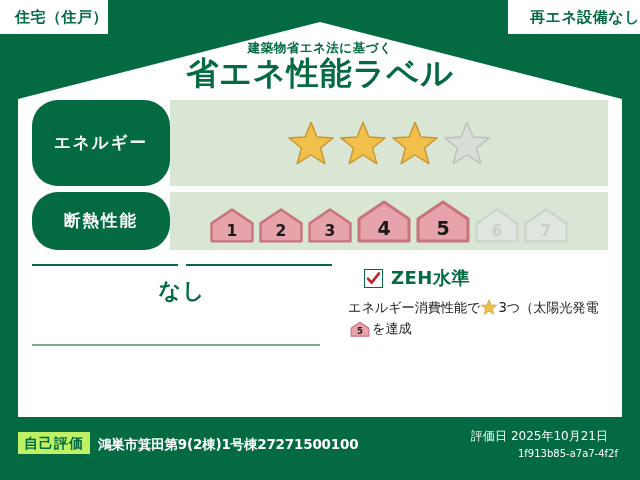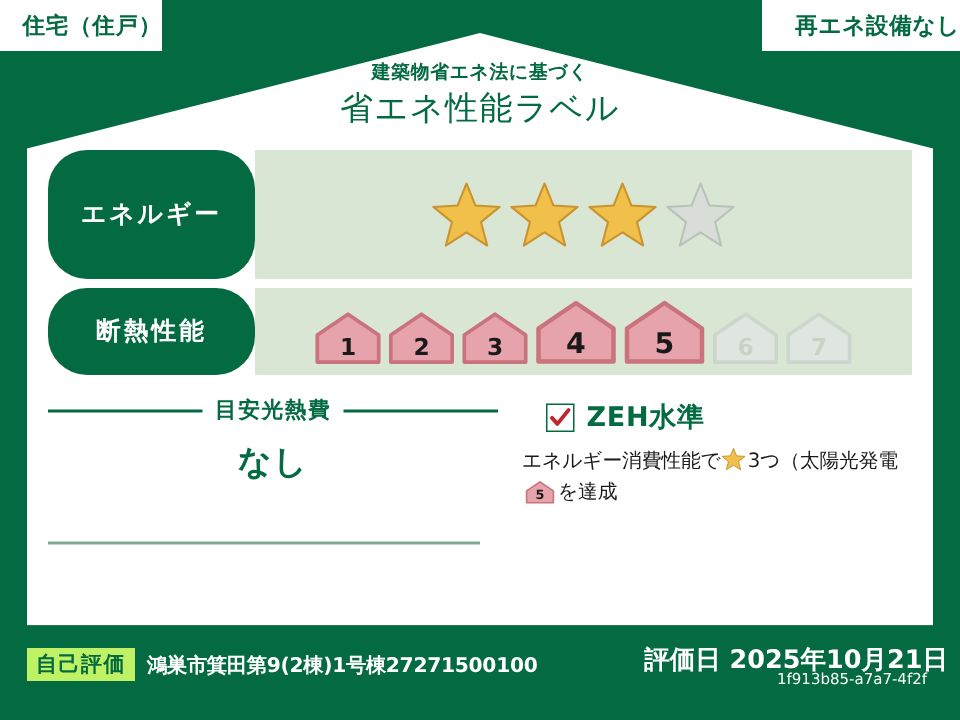--- a/index.html
+++ b/index.html
@@ -49,22 +49,22 @@
     color: #046A41;
     z-index: 3;
   }
   .heading .sub {
     font-size: 12.5px;
     font-weight: bold;
     letter-spacing: 0.5px;
     line-height: 16px;
   }
   .heading .main {
-    font-size: 22px;
-    font-weight: normal;
+    font-size: 32px;
+    font-weight: bold;
     letter-spacing: 1px;
     line-height: 30px;
     margin-top: 2px;
   }
 
   
   .inner {
     position: absolute;
     left: 32px; top: 100px;
     width: 576px;
@@ -208,23 +208,23 @@
     position: absolute;
     left: 98px; top: 16px;
     font-size: 13.5px;
     font-weight: bold;
     letter-spacing: -0.2px;
     line-height: 20px;
     white-space: nowrap;
   }
   .eval-date {
     position: absolute;
-    right: 8px; top: 10px;
-    font-size: 17px;
-    font-weight: bold;
+    right: 32px; top: 10px;
+    font-size: 12px;
+    font-weight: normal;
     text-align: right;
     white-space: nowrap;
   }
   .eval-id {
     position: absolute;
     right: 22px; top: 30px;
     font-size: 10px;
     text-align: right;
     letter-spacing: 0px;
     white-space: nowrap;
@@ -305,21 +305,20 @@
             </svg>
           </div>
       </div>
     </div>
 
     <div class="lower">
 
       <div class="lower-left">
         <div class="cost-head">
           <span class="rule"></span>
-          <span>目安光熱費</span>
           <span class="rule"></span>
         </div>
         <div class="cost-value">なし</div>
         <div class="bottom-rule"></div>
       </div>
 
       <div class="lower-right">
         <div class="zeh-title">
           <span class="chk">
             <svg width="15" height="15" viewBox="0 0 15 15">

